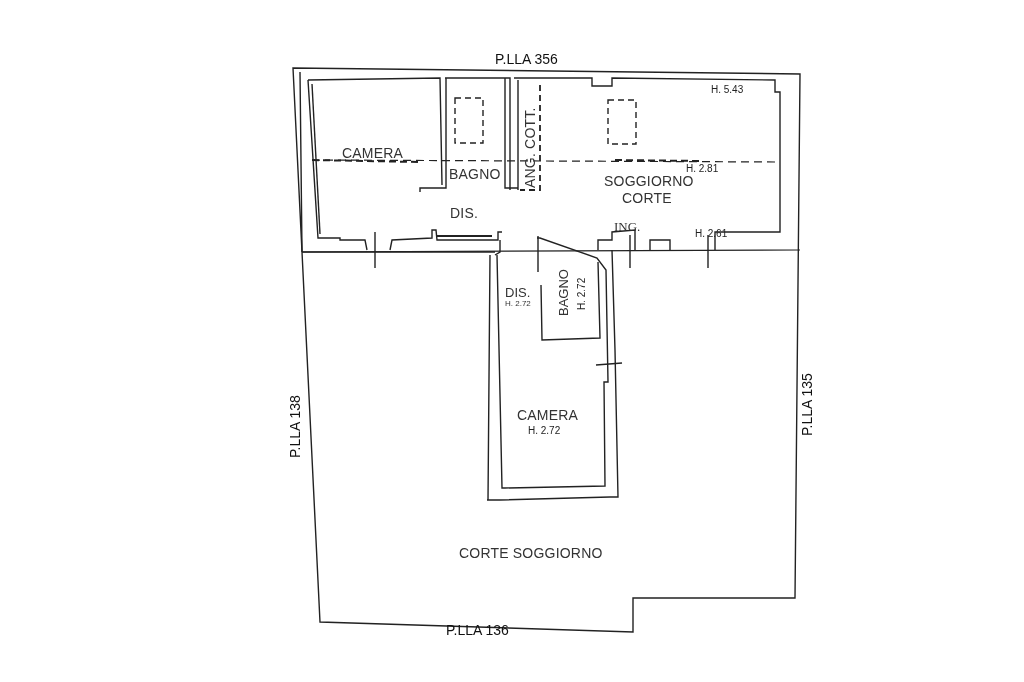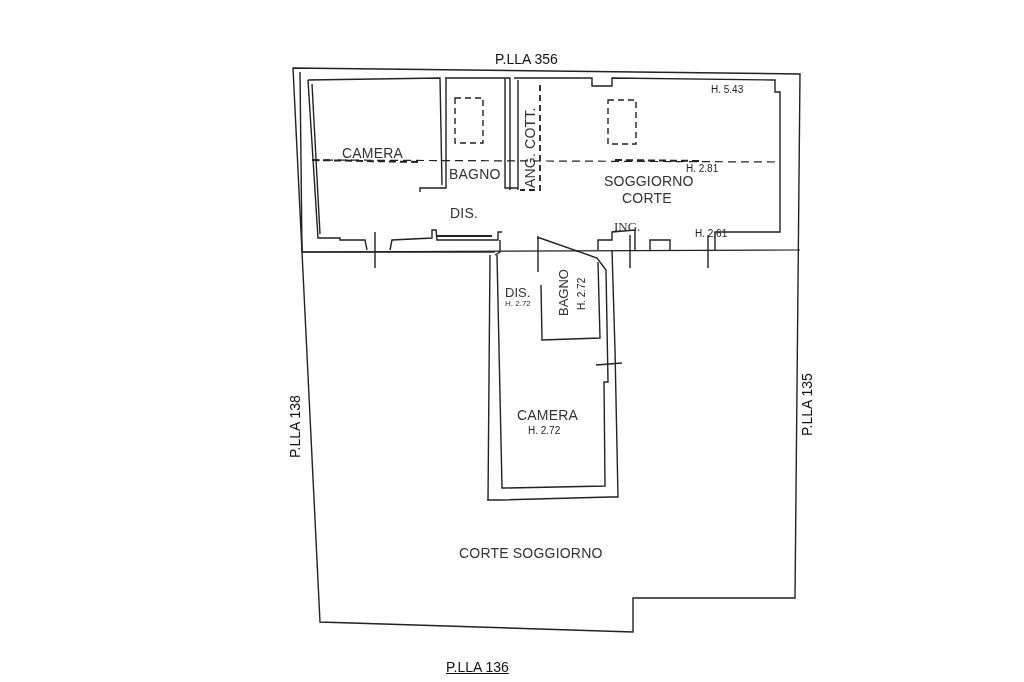--- a/index.html
+++ b/index.html
@@ -50,21 +50,21 @@
     <path d="M500 240 L500 252 L495 255"></path>
 
     <path d="M375 232 L375 268"></path>
     <path d="M630 235 L630 268"></path>
     <path d="M708 235 L708 268"></path>
     <path d="M596 365 L622 363"></path>
   </g>
 </svg>
 
 <div class="lbl parcel" style="left:495px; top:52px;">P.LLA 356</div>
-<div class="lbl parcel" style="left:446px; top:660px;text-decoration:underline;">P.LLA 136</div>
+<div class="lbl parcel" style="left:446px; top:623px;">P.LLA 136</div>
 <div class="lbl parcel rot-ccw" style="left:288px; top:458px;">P.LLA 138</div>
 <div class="lbl parcel rot-ccw" style="left:800px; top:436px;">P.LLA 135</div>
 
 <div class="lbl room" style="left:342px; top:146px;">CAMERA</div>
 <div class="lbl room" style="left:449px; top:167px;">BAGNO</div>
 <div class="lbl room rot-ccw" style="left:523px; top:188px;">ANG. COTT.</div>
 <div class="lbl room" style="left:604px; top:174px;">SOGGIORNO</div>
 <div class="lbl room" style="left:622px; top:191px;">CORTE</div>
 <div class="lbl room" style="left:450px; top:206px;">DIS.</div>
 <div class="lbl room-sm" style="left:614px; top:220px;font-family:Liberation Serif, serif;">ING.</div>

